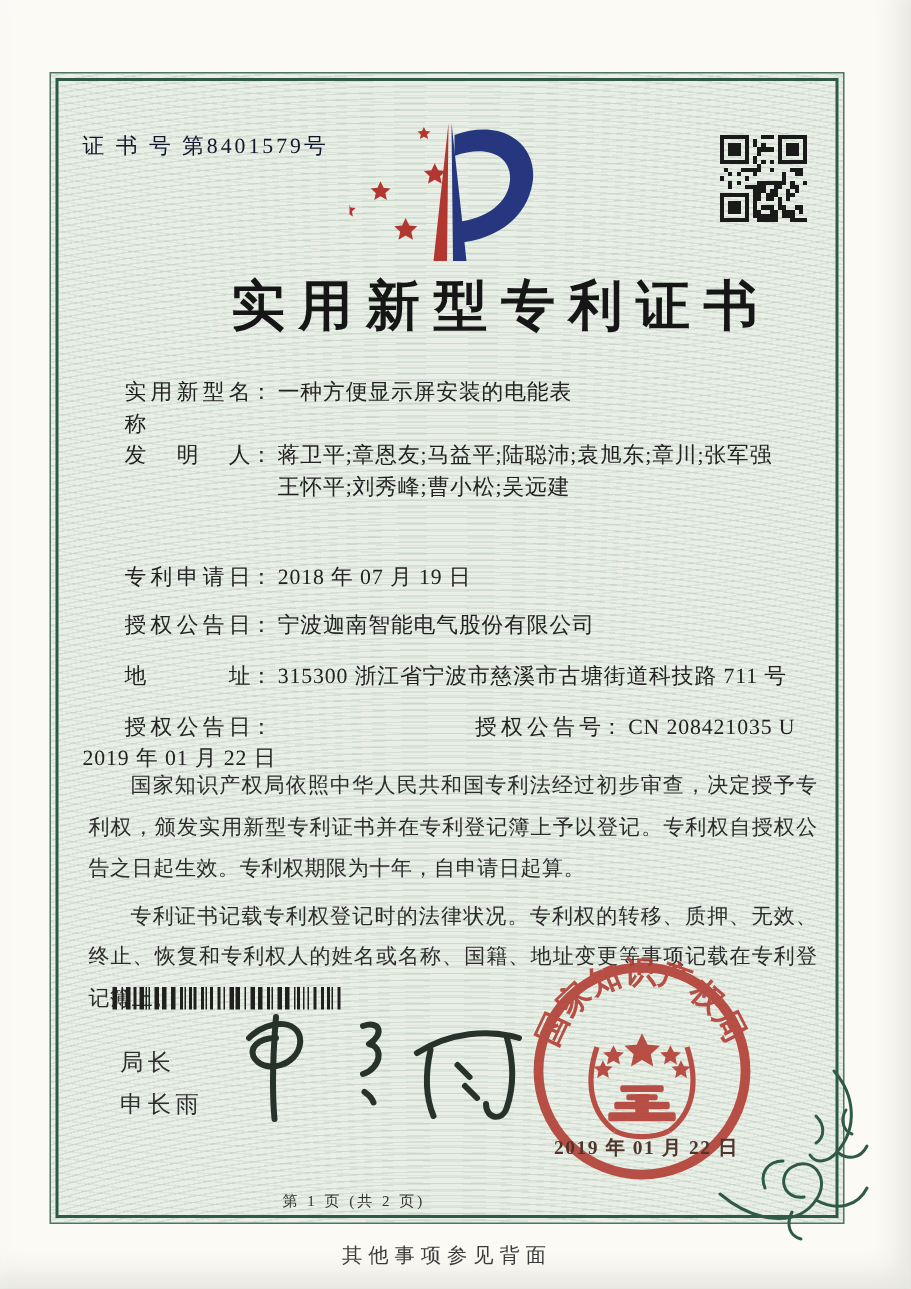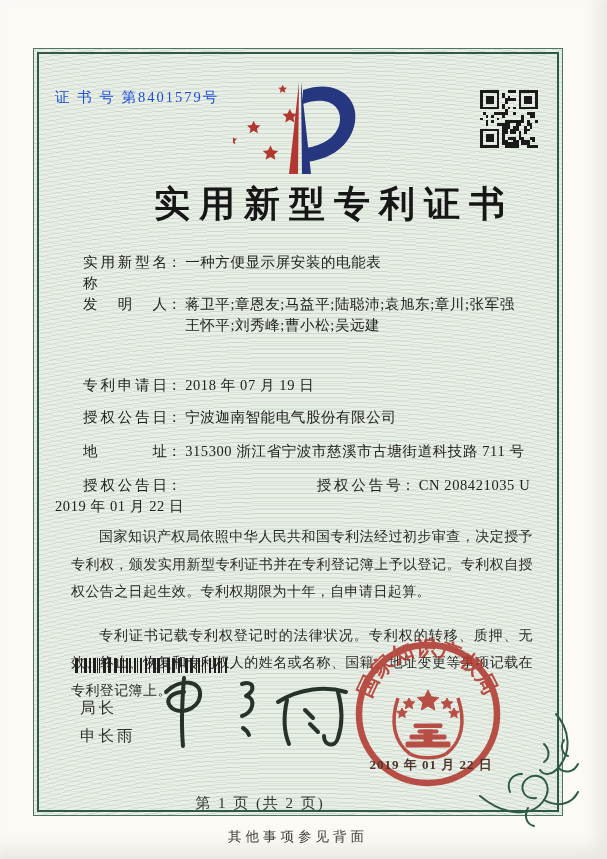--- a/index.html
+++ b/index.html
@@ -16,45 +16,45 @@
     background-color:#e9efe6;
     background-image:
       repeating-radial-gradient(circle at 50% 210%, rgba(110,145,120,0.16) 0 1px, rgba(0,0,0,0) 1px 4px),
       repeating-radial-gradient(circle at 50% -160%, rgba(110,145,120,0.10) 0 1px, rgba(0,0,0,0) 1px 5px);
     box-sizing:border-box;
   }
   .frame::before{
     content:""; position:absolute; inset:3px; border:2.5px solid #2f5a47; pointer-events:none;
   }
   .abs{position:absolute;}
-  .cert-no{left:55px; top:88px; font-size:14.5px; letter-spacing:2px; color:#1d4ed8;}
+  .cert-no{left:55px; top:88px; font-size:14.5px; letter-spacing:2px; color:#0f172a;}
   .title{
     left:33px; top:180px; width:602px; text-align:center;
     font-size:36px; font-weight:bold; letter-spacing:9px; color:#161616;
   }
   .row{left:55px; width:500px; font-size:14.5px; color:#222; line-height:21px;}
   .lbl{display:inline-block; width:84px; text-align:justify; text-align-last:justify; vertical-align:top;margin-left:28px;}
   .colon{vertical-align:top;}
   .val{display:inline-block; vertical-align:top; letter-spacing:0.6px; max-width:390px;}
   .grant-group{display:inline-block; width:230px; vertical-align:top;}
   .paras{
     left:55px; top:507px; width:494px; font-size:14px; line-height:27.5px;
     text-align:justify; color:#2b2b2b; letter-spacing:0.4px;
   }
-  .paras p{margin:16px; text-indent:2em;}
+  .paras p{margin:4px; text-indent:2em;}
   .barcode{left:75px; top:658px; width:152px; height:15px; display:flex; align-items:stretch;}
   .barcode div{height:100%;}
   .official{left:80px; font-size:15.5px; letter-spacing:3px; color:#2e2e2e;}
   .sig{left:150px; top:662px;}
   .seal{left:352px; top:638px;}
   .seal-date{
     left:356px; top:756px; width:150px; text-align:center;
     font-size:13px; letter-spacing:1px; color:#4e342c; font-weight:bold;
   }
-  .page-footer{left:46px; top:794px; width:428px; text-align:center; font-size:15px; color:#333; letter-spacing:2px;}
+  .page-footer{left:22px; top:794px; width:428px; text-align:center; font-size:10px; color:#333; letter-spacing:2px;}
   .back-note{left:33px; top:828px; width:530px; text-align:center; font-size:13.5px; color:#3a3a3a; letter-spacing:4px;}
   .qr{left:480px; top:90px; width:58px; height:58px;}
   .logo{left:233px; top:76px;}
   .ornament{left:470px; top:700px; z-index:3;}
 </style>
 </head>
 <body>
 
 <div class="paper">
   <div class="frame"></div>

